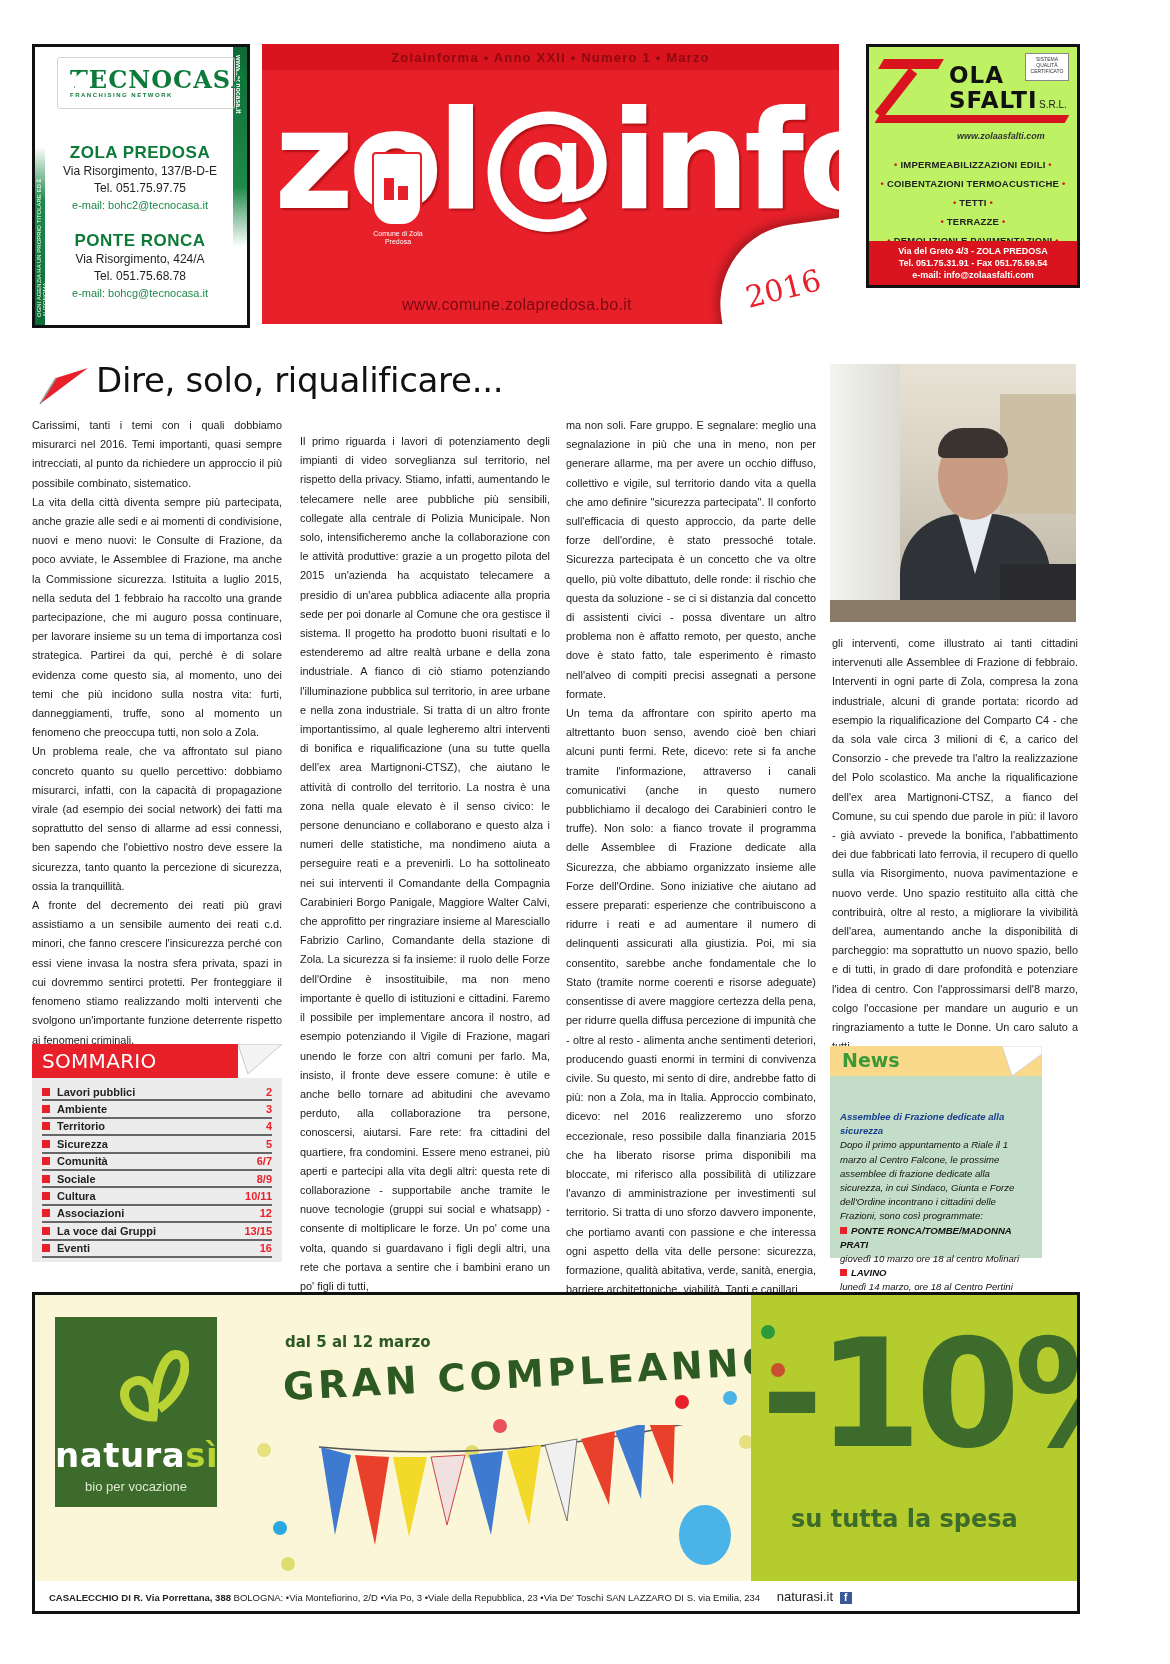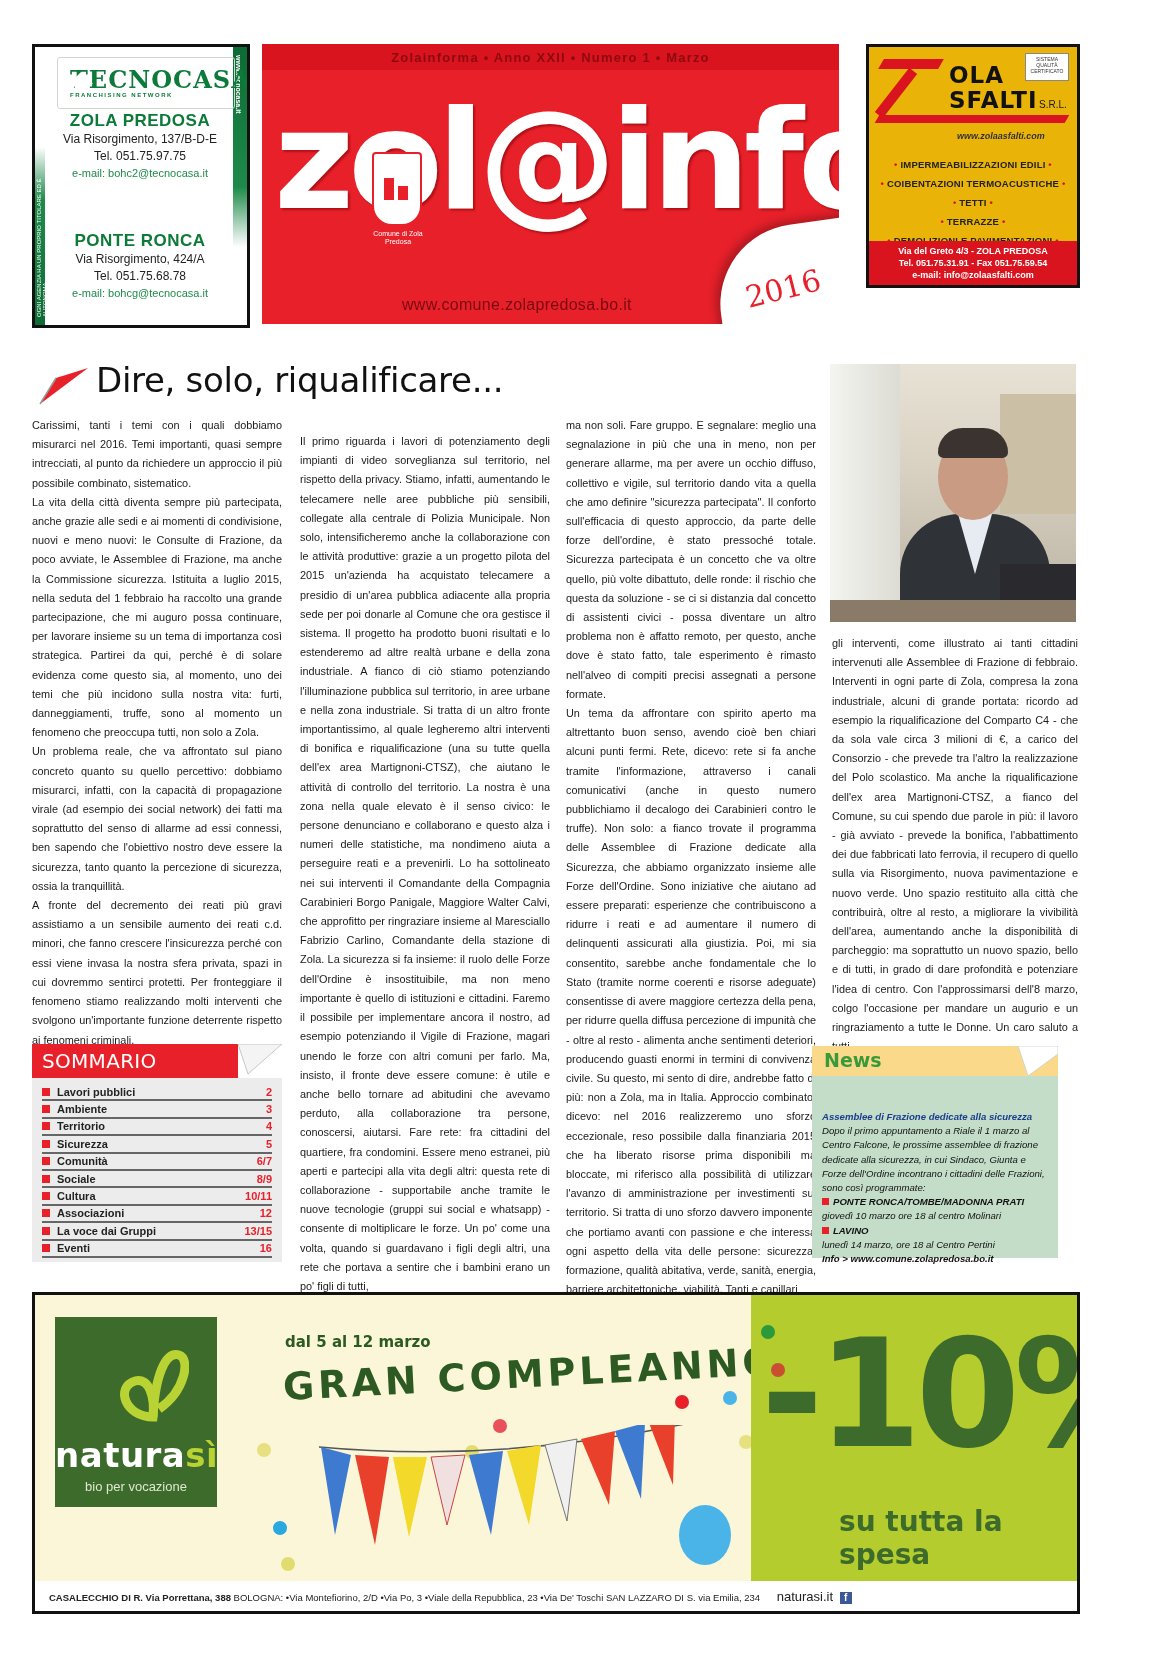--- a/index.html
+++ b/index.html
@@ -46,21 +46,21 @@
   .mh-crest::after { content:""; position:absolute; left:24px; top:32px; width:10px; height:14px; background:#e8202a; }
   .mh-crest-label { position:absolute; left:108px; top:186px; width:56px; font-size:7px; color:#fff; text-align:center; line-height:8px; }
   .mh-url { position: absolute; left: 140px; top: 252px; font-size: 16px; color: #7a0a10; letter-spacing: 0.3px; }
   .mh-curl { position: absolute; right: -40px; bottom: -40px; width: 160px; height: 140px; background: #ffffff;
     border-radius: 80px 0 0 0; transform: rotate(-8deg); box-shadow: -4px -4px 8px rgba(0,0,0,0.25); }
   .mh-year { position: absolute; right: 18px; bottom: 18px; font-family: "DejaVu Serif", serif; font-size: 30px;
     color: #e8202a; transform: rotate(-14deg); }
 
   .ad-asfalti {
     position: absolute; left: 866px; top: 44px; width: 214px; height: 244px;
-    border: 3px solid #111; background: #eab308; overflow: hidden;
+    border: 3px solid #111; background: #bef264; overflow: hidden;
   }
   .as-logo { position: absolute; left: 8px; top: 12px; width: 70px; height: 68px; }
   .as-logo .z1 { position:absolute; left:4px; top:0; width:60px; height:10px; background:#d9141e; transform: skewX(-30deg); }
   .as-logo .z2 { position:absolute; left:14px; top:6px; width:10px; height:56px; background:#d9141e; transform: rotate(38deg); }
   .as-logo .z3 { position:absolute; left:0; top:56px; width:190px; height:8px; background:#d9141e; transform: skewX(-30deg); }
   .as-name { position:absolute; left:80px; top:16px; font-size: 23px; font-weight: bold; color:#111; line-height: 25px; letter-spacing: 1px; font-family: "DejaVu Sans", sans-serif; }
   .as-srl { position:absolute; left:170px; top:52px; font-size:10px; font-weight:normal; }
   .as-cert { position:absolute; right:8px; top:6px; width:44px; height:28px; border:1px solid #888; font-size:5px; text-align:center; color:#333; background:#fff; padding-top:2px; }
   .as-web { position:absolute; left:88px; top:84px; font-size:9px; font-weight:bold; font-style: italic; color:#333; }
   .as-services { position:absolute; left:4px; right:4px; top:108px; text-align:center; }
@@ -99,21 +99,21 @@
   .som-head .bar { position:absolute; left:0; top:0; width:206px; height:34px; background:#e8202a; }
   .som-head .title { position:absolute; left:10px; top:5px; font-size: 20px; color:#fff; letter-spacing: 0.3px; font-family: "DejaVu Sans", sans-serif; }
   .som-head .curl { position:absolute; left:196px; top:0; width:54px; height:34px; }
   .som-body { position:absolute; left:0; top:34px; width:250px; height:184px; background:#ececec; padding: 6px 10px 0 10px; }
   .som-row { display:flex; align-items:center; height: 17.4px; border-bottom: 2px solid #666; font-size: 11px; font-weight: bold; }
   .som-row .sq { width:8px; height:8px; background:#e8202a; margin-right: 7px; flex: none; }
   .som-row .lbl { flex:1; color:#222; }
   .som-row .pg { color:#e8202a; }
 
   
-  .news { position:absolute; left: 812px; top: 1046px; width: 246px; height: 212px; }
+  .news { position:absolute; left: 830px; top: 1046px; width: 212px; height: 212px; }
   .news-head { height: 30px; background: #fbd98a; position: relative; }
   .news-head .title { position:absolute; left:12px; top:3px; font-size: 19px; font-weight: bold; color:#3a9a3a; font-family:"DejaVu Sans", sans-serif; }
   .news-head .curl { position:absolute; right:0; top:0; width:40px; height:30px; }
   .news-body { background: #c3ddc8; height: 182px; padding: 6px 8px 0 10px; font-size: 9.6px; line-height: 14.2px; }
   .news-body .ntitle { color: #1a3d8f; font-weight: bold; font-style: italic; margin-top: 28px; }
   .news-body .ntext { font-style: italic; color:#111; }
   .news-body .nplace { font-style: italic; font-weight: bold; color:#111; }
   .news-body .nplace::before { content:""; display:inline-block; width:7px; height:7px; background:#e8202a; margin-right:4px; }
   .news-body .info { font-style: italic; font-weight: bold; color:#111; }
 
@@ -123,21 +123,21 @@
   .ns-mark { position:absolute; left: 60px; top: 30px; width: 74px; height: 84px; }
   .ns-word { position:absolute; left: 0; right:0; top: 118px; text-align:center; font-size: 34px; font-weight:bold; color:#ffffff; letter-spacing: 0.5px; font-family:"DejaVu Sans", sans-serif; }
   .ns-word .si { color: #b9d334; }
   .ns-tag { position:absolute; left:0; right:0; top: 162px; text-align:center; font-size: 13px; color: #dfe8d0; }
   .ns-dates { position:absolute; left: 250px; top: 38px; font-size: 15px; font-weight: bold; color: #2d5a22; font-family:"DejaVu Sans", sans-serif; }
   .ns-gran { position:absolute; left: 248px; top: 70px; font-size: 38px; color: #2d5a22; letter-spacing: 4px;
     font-family:"DejaVu Sans", sans-serif; font-weight: bold; transform: rotate(-3deg); transform-origin: left; }
   .ns-bunting { position:absolute; left: 280px; top: 130px; width: 420px; height: 150px; }
   .ns-promo { position:absolute; left: 716px; top: 0; width: 332px; height: 290px; background: #b5cc2e; }
   .ns-pct { position:absolute; left: 10px; top: 24px; font-size: 150px; font-weight: bold; color: #3c6b2b; line-height: 1; letter-spacing: -6px; font-family:"DejaVu Sans", sans-serif; }
-  .ns-spesa { position:absolute; left: 40px; top: 210px; font-size: 28px; font-weight: bold; color: #3c6b2b; font-family:"DejaVu Sans", sans-serif;margin-left:48px; }
+  .ns-spesa { position:absolute; left: 40px; top: 210px; font-size: 24px; font-weight: bold; color: #3c6b2b; font-family:"DejaVu Sans", sans-serif; }
   .ns-footer { position:absolute; left: 0; right:0; bottom: 0; height: 30px; background: #ffffff; padding: 8px 14px; font-size: 9.5px; color:#222; white-space: nowrap; }
   .ns-footer b { font-weight: bold; }
   .ns-fb { display:inline-block; width:12px; height:12px; background:#3b5998; color:#fff; font-size:10px; line-height:12px; text-align:center; font-weight:bold; vertical-align: middle; margin-left: 4px; }
   .dot { position:absolute; border-radius: 50%; }
 </style>
 </head>
 <body>
 
 <div class="ad-tecnocasa">
   <div class="tc-strip-l">
@@ -146,21 +146,21 @@
   <div class="tc-strip-r">
       <span>www.tecnocasa.it</span>
     </div>
   <div class="tc-logo">
     <div class="tc-house"></div>
     <div class="tc-brand">
       <div class="name">TECNOCASA</div>
       <div class="sub">FRANCHISING NETWORK</div>
     </div>
   </div>
-  <div class="tc-office" style="top:64px;">
+  <div class="tc-office" style="top:96px;">
     <div class="city">ZOLA PREDOSA</div>
     <div class="addr">Via Risorgimento, 137/B-D-E</div>
     <div class="addr">Tel. 051.75.97.75</div>
     <div class="mail">e-mail: bohc2@tecnocasa.it</div>
   </div>
   <div class="tc-office" style="top:184px;">
     <div class="city">PONTE RONCA</div>
     <div class="addr">Via Risorgimento, 424/A</div>
     <div class="addr">Tel. 051.75.68.78</div>
     <div class="mail">e-mail: bohcg@tecnocasa.it</div>

